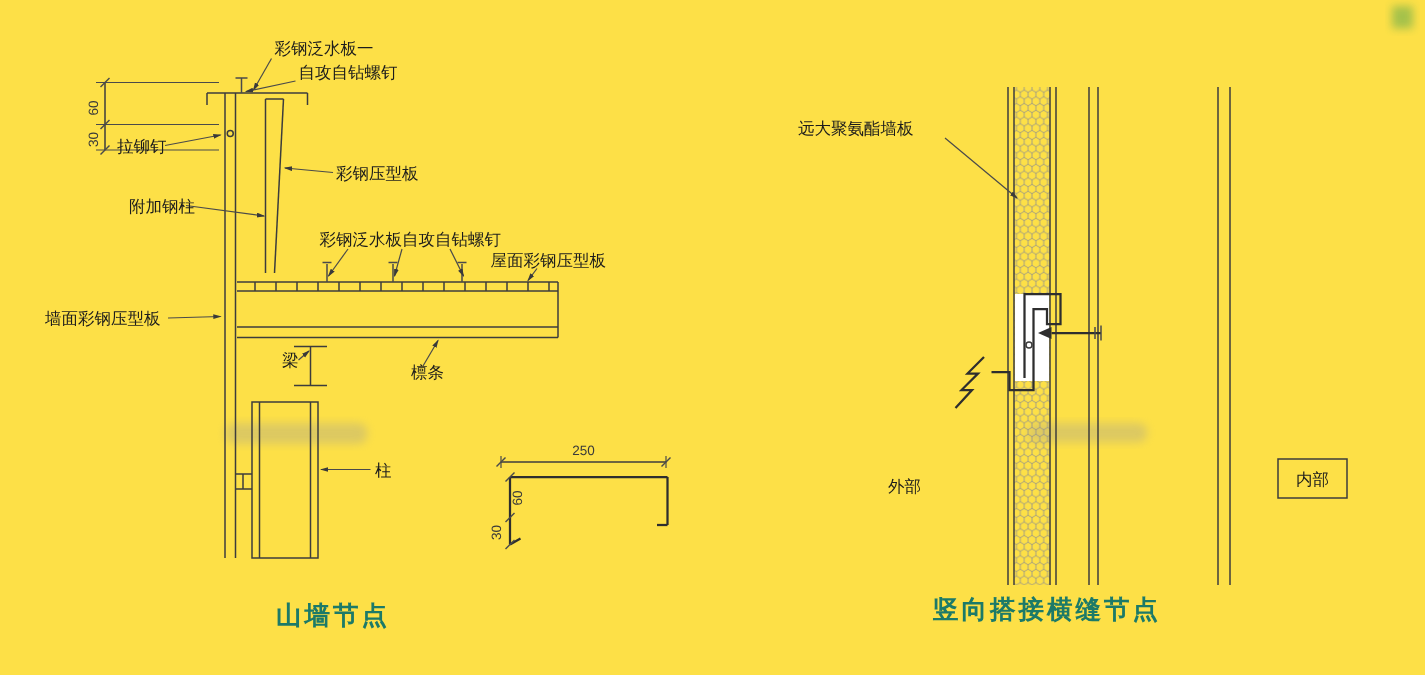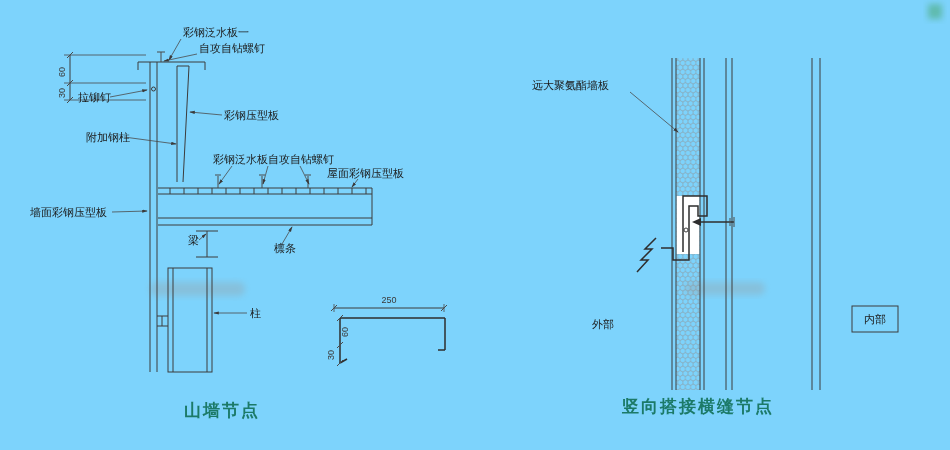--- a/index.html
+++ b/index.html
@@ -1,17 +1,17 @@
 <!DOCTYPE html>
 <html><head>
 <meta charset="utf-8">
 <style>
   html,body{margin:0;padding:0;background:#fff;}
   .canvas{
-    position:relative;width:950px;height:450px;background:#7dd3fc;
+    position:relative;width:950px;height:450px;background:#fde047;
     font-family:"Liberation Sans","DejaVu Sans",sans-serif;overflow:hidden;text-decoration:underline;
   }
   svg{position:absolute;top:0;}
   #left-svg{left:0;}
   #right-svg{left:480px;}
   .dline{stroke:#3c3c3c;stroke-width:1;fill:none;}
   .dline-bold{stroke:#2e2e2e;stroke-width:1.5;fill:none;}
   .leader{stroke:#4a4a4a;stroke-width:0.8;fill:none;}
   .tick{stroke:#4a4a4a;stroke-width:1;}
   .lbl{font-size:11px;fill:#1c1c1c;}

